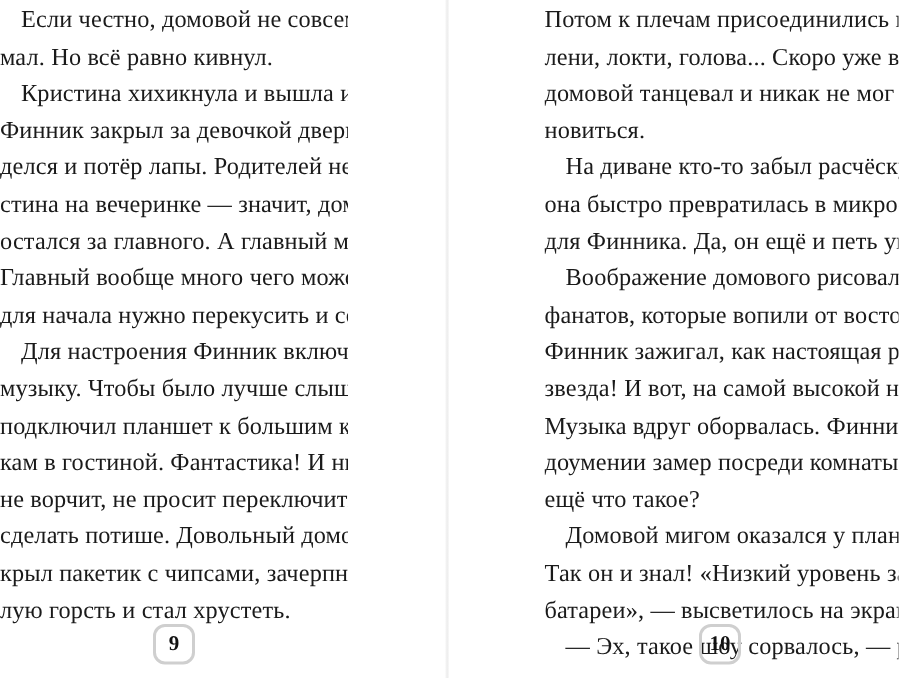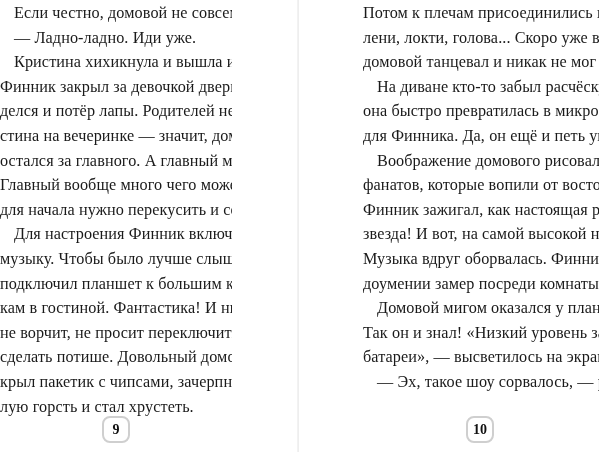--- a/index.html
+++ b/index.html
@@ -43,21 +43,21 @@
   .page-right .page-num { left: 167px; }
 </style>
 </head>
 <body>
 
 <div class="spread">
 
   <div class="page page-left">
     <div class="text-block" id="left-text">
         <span class="line indent">Если честно, домовой не совсем пони-</span>
-        <span class="line indent last">— Ладно-ладно. Иди уже.</span>
+        <span class="line last">мал. Но всё равно кивнул.</span>
         <span class="line indent">Кристина хихикнула и вышла из дома.</span>
         <span class="line">Финник закрыл за девочкой дверь, огля-</span>
         <span class="line">делся и потёр лапы. Родителей нет, Кри-</span>
         <span class="line">стина на вечеринке — значит, домовой</span>
         <span class="line">остался за главного. А главный может...</span>
         <span class="line">Главный вообще много чего может! Но</span>
         <span class="line">для начала нужно перекусить и создать</span>
         <span class="line indent">Для настроения Финник включил</span>
         <span class="line">музыку. Чтобы было лучше слышно, он</span>
         <span class="line">подключил планшет к большим колон-</span>
@@ -72,29 +72,31 @@
     </div>
   </div>
 
   <div class="gutter"></div>
 
   <div class="page page-right">
     <div class="text-block" id="right-text">
         <span class="line">Потом к плечам присоединились ко-</span>
         <span class="line">лени, локти, голова... Скоро уже весь</span>
         <span class="line">домовой танцевал и никак не мог оста-</span>
+        <span class="line last">новиться.</span>
         <span class="line indent">На диване кто-то забыл расчёску —</span>
         <span class="line">она быстро превратилась в микрофон</span>
         <span class="line">для Финника. Да, он ещё и петь умеет!</span>
         <span class="line indent">Воображение домового рисовало</span>
         <span class="line">фанатов, которые вопили от восторга.</span>
         <span class="line">Финник зажигал, как настоящая рок-</span>
         <span class="line">звезда! И вот, на самой высокой ноте...</span>
         <span class="line">Музыка вдруг оборвалась. Финник в не-</span>
         <span class="line">доумении замер посреди комнаты. Это</span>
+        <span class="line last">ещё что такое?</span>
         <span class="line indent">Домовой мигом оказался у планшета.</span>
         <span class="line">Так он и знал! «Низкий уровень заряда</span>
         <span class="line last">батареи», — высветилось на экране.</span>
         <span class="line indent">— Эх, такое шоу сорвалось, — рас-</span>
       </div>
     <div class="page-num">
       <span>10</span>
     </div>
   </div>
 

